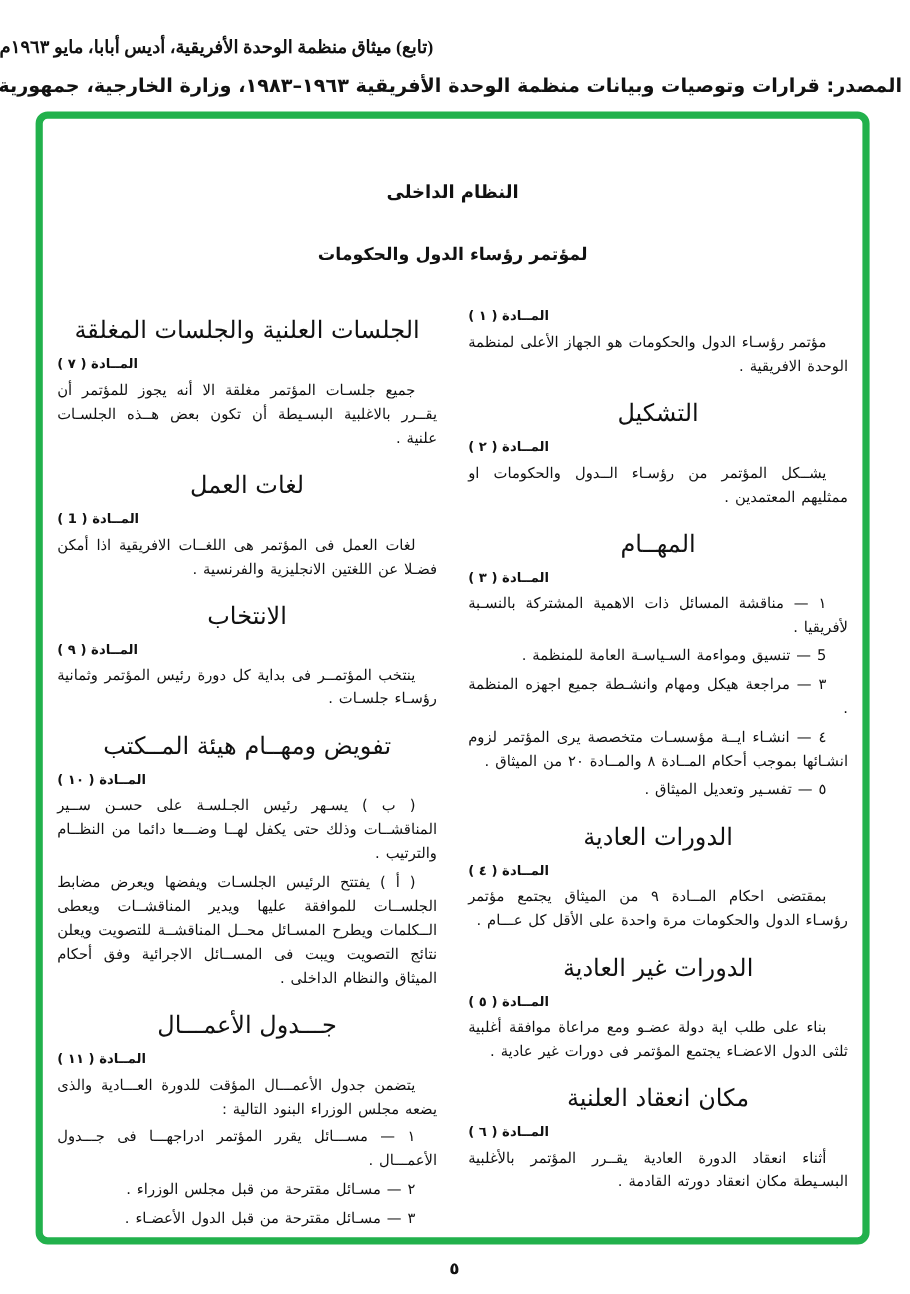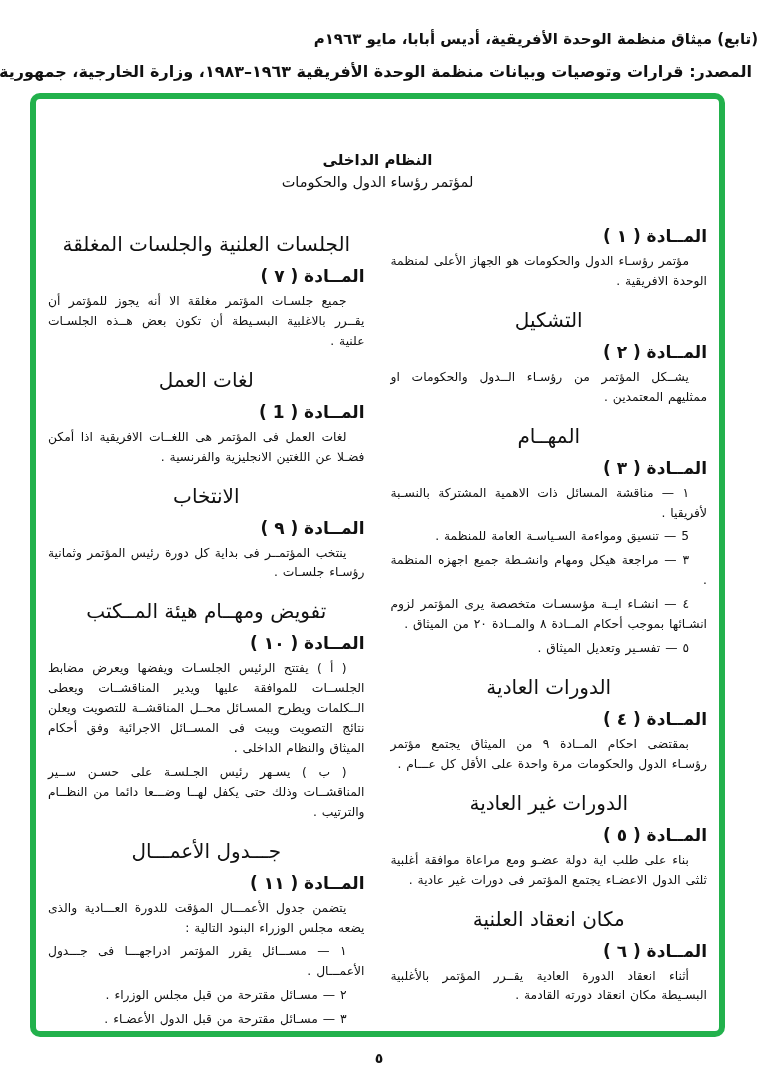--- a/index.html
+++ b/index.html
@@ -9,23 +9,24 @@
     font-family: "DejaVu Sans", sans-serif;
     color: #111;
     direction: rtl;
     overflow: hidden;
     position: relative;
   }
   .page { position: relative; width: 758px; height: 1078px; }
 
   .header-title {
     position: absolute; top: 30px; right: 0; left: 0;
-    text-align: right;
+    text-align: left;
     font-size: 15px; font-weight: bold;
     letter-spacing: 0;
+    font-family: Liberation Serif, serif;
   }
   .header-source {
     position: absolute; top: 62px; right: 6px; left: 6px;
     text-align: center;
     font-size: 16px; font-weight: bold;
     white-space: nowrap;
   }
 
   .frame {
     position: absolute;
@@ -33,39 +34,39 @@
     width: 695px; height: 944px;
     border: 6px solid #22b14c;
     border-radius: 10px;
     background: #ffffff;
     padding: 0 12px;
     overflow: hidden;
   }
 
   .doc-title-block { margin-top: 52px; text-align: center; }
   .doc-title   { font-size: 15px; font-weight: bold; }
-  .doc-subtitle{ font-size: 14.5px; font-weight: normal; margin-top: 5px; }
+  .doc-subtitle{ font-size: 14.5px; font-weight: bold; margin-top: 36px; }
 
   .columns {
     display: flex;
     flex-direction: row; 
     gap: 26px;
     margin-top: 26px;
   }
   .col { flex: 1 1 0; min-width: 0; }
 
   .section { margin-bottom: 4px; }
   .section-heading {
     text-align: center;
     font-size: 20px; font-weight: normal;
     margin: 16px 0 4px 0;
   }
   .article-number {
-    text-align: right;
-    font-size: 17px; font-weight: bold;
+    text-align: left;
+    font-size: 11px; font-weight: bold;
     margin: 10px 0 6px 0;
   }
   .para {
     font-size: 12.3px;
     line-height: 1.62;
     text-align: justify;
     text-indent: 18px;
     margin: 4px 0;
     word-spacing: 1px;
   }
@@ -141,22 +142,22 @@
             <p class="para">لغات العمل فى المؤتمر هى اللغــات الافريقية اذا أمكن فضـلا عن اللغتين الانجليزية والفرنسية .</p>
           </section>
           <section class="section">
             <div class="section-heading">الانتخاب</div>
             <div class="article-number">المــادة ( ٩ )</div>
             <p class="para">ينتخب المؤتمــر فى بداية كل دورة رئيس المؤتمر وثمانية رؤسـاء جلسـات .</p>
           </section>
           <section class="section">
             <div class="section-heading">تفويض ومهــام هيئة المــكتب</div>
             <div class="article-number">المــادة ( ١٠ )</div>
+            <p class="para">( ب ) يسـهر رئيس الجـلسـة على حسـن ســير المناقشــات وذلك حتى يكفل لهــا وضـــعا دائما من النظــام والترتيب .</p>
             <p class="para">( أ ) يفتتح الرئيس الجلسـات ويفضها ويعرض مضابط الجلســات للموافقة عليها ويدير المناقشــات ويعطى الــكلمات ويطرح المسـائل محــل المناقشــة للتصويت ويعلن نتائج التصويت ويبت فى المســائل الاجرائية وفق أحكام الميثاق والنظام الداخلى .</p>
-            <p class="para">( ب ) يسـهر رئيس الجـلسـة على حسـن ســير المناقشــات وذلك حتى يكفل لهــا وضـــعا دائما من النظــام والترتيب .</p>
           </section>
           <section class="section">
             <div class="section-heading">جـــدول الأعمـــال</div>
             <div class="article-number">المــادة ( ١١ )</div>
             <p class="para">يتضمن جدول الأعمـــال المؤقت للدورة العـــادية والذى يضعه مجلس الوزراء البنود التالية :</p>
             <p class="para">١ — مســـائل يقرر المؤتمر ادراجهـــا فى جـــدول الأعمـــال .</p>
             <p class="para">٢ — مسـائل مقترحة من قبل مجلس الوزراء .</p>
             <p class="para">٣ — مسـائل مقترحة من قبل الدول الأعضـاء .</p>
             <p class="para">٤ — ما يستجد من اعمـــال .</p>
           </section>

